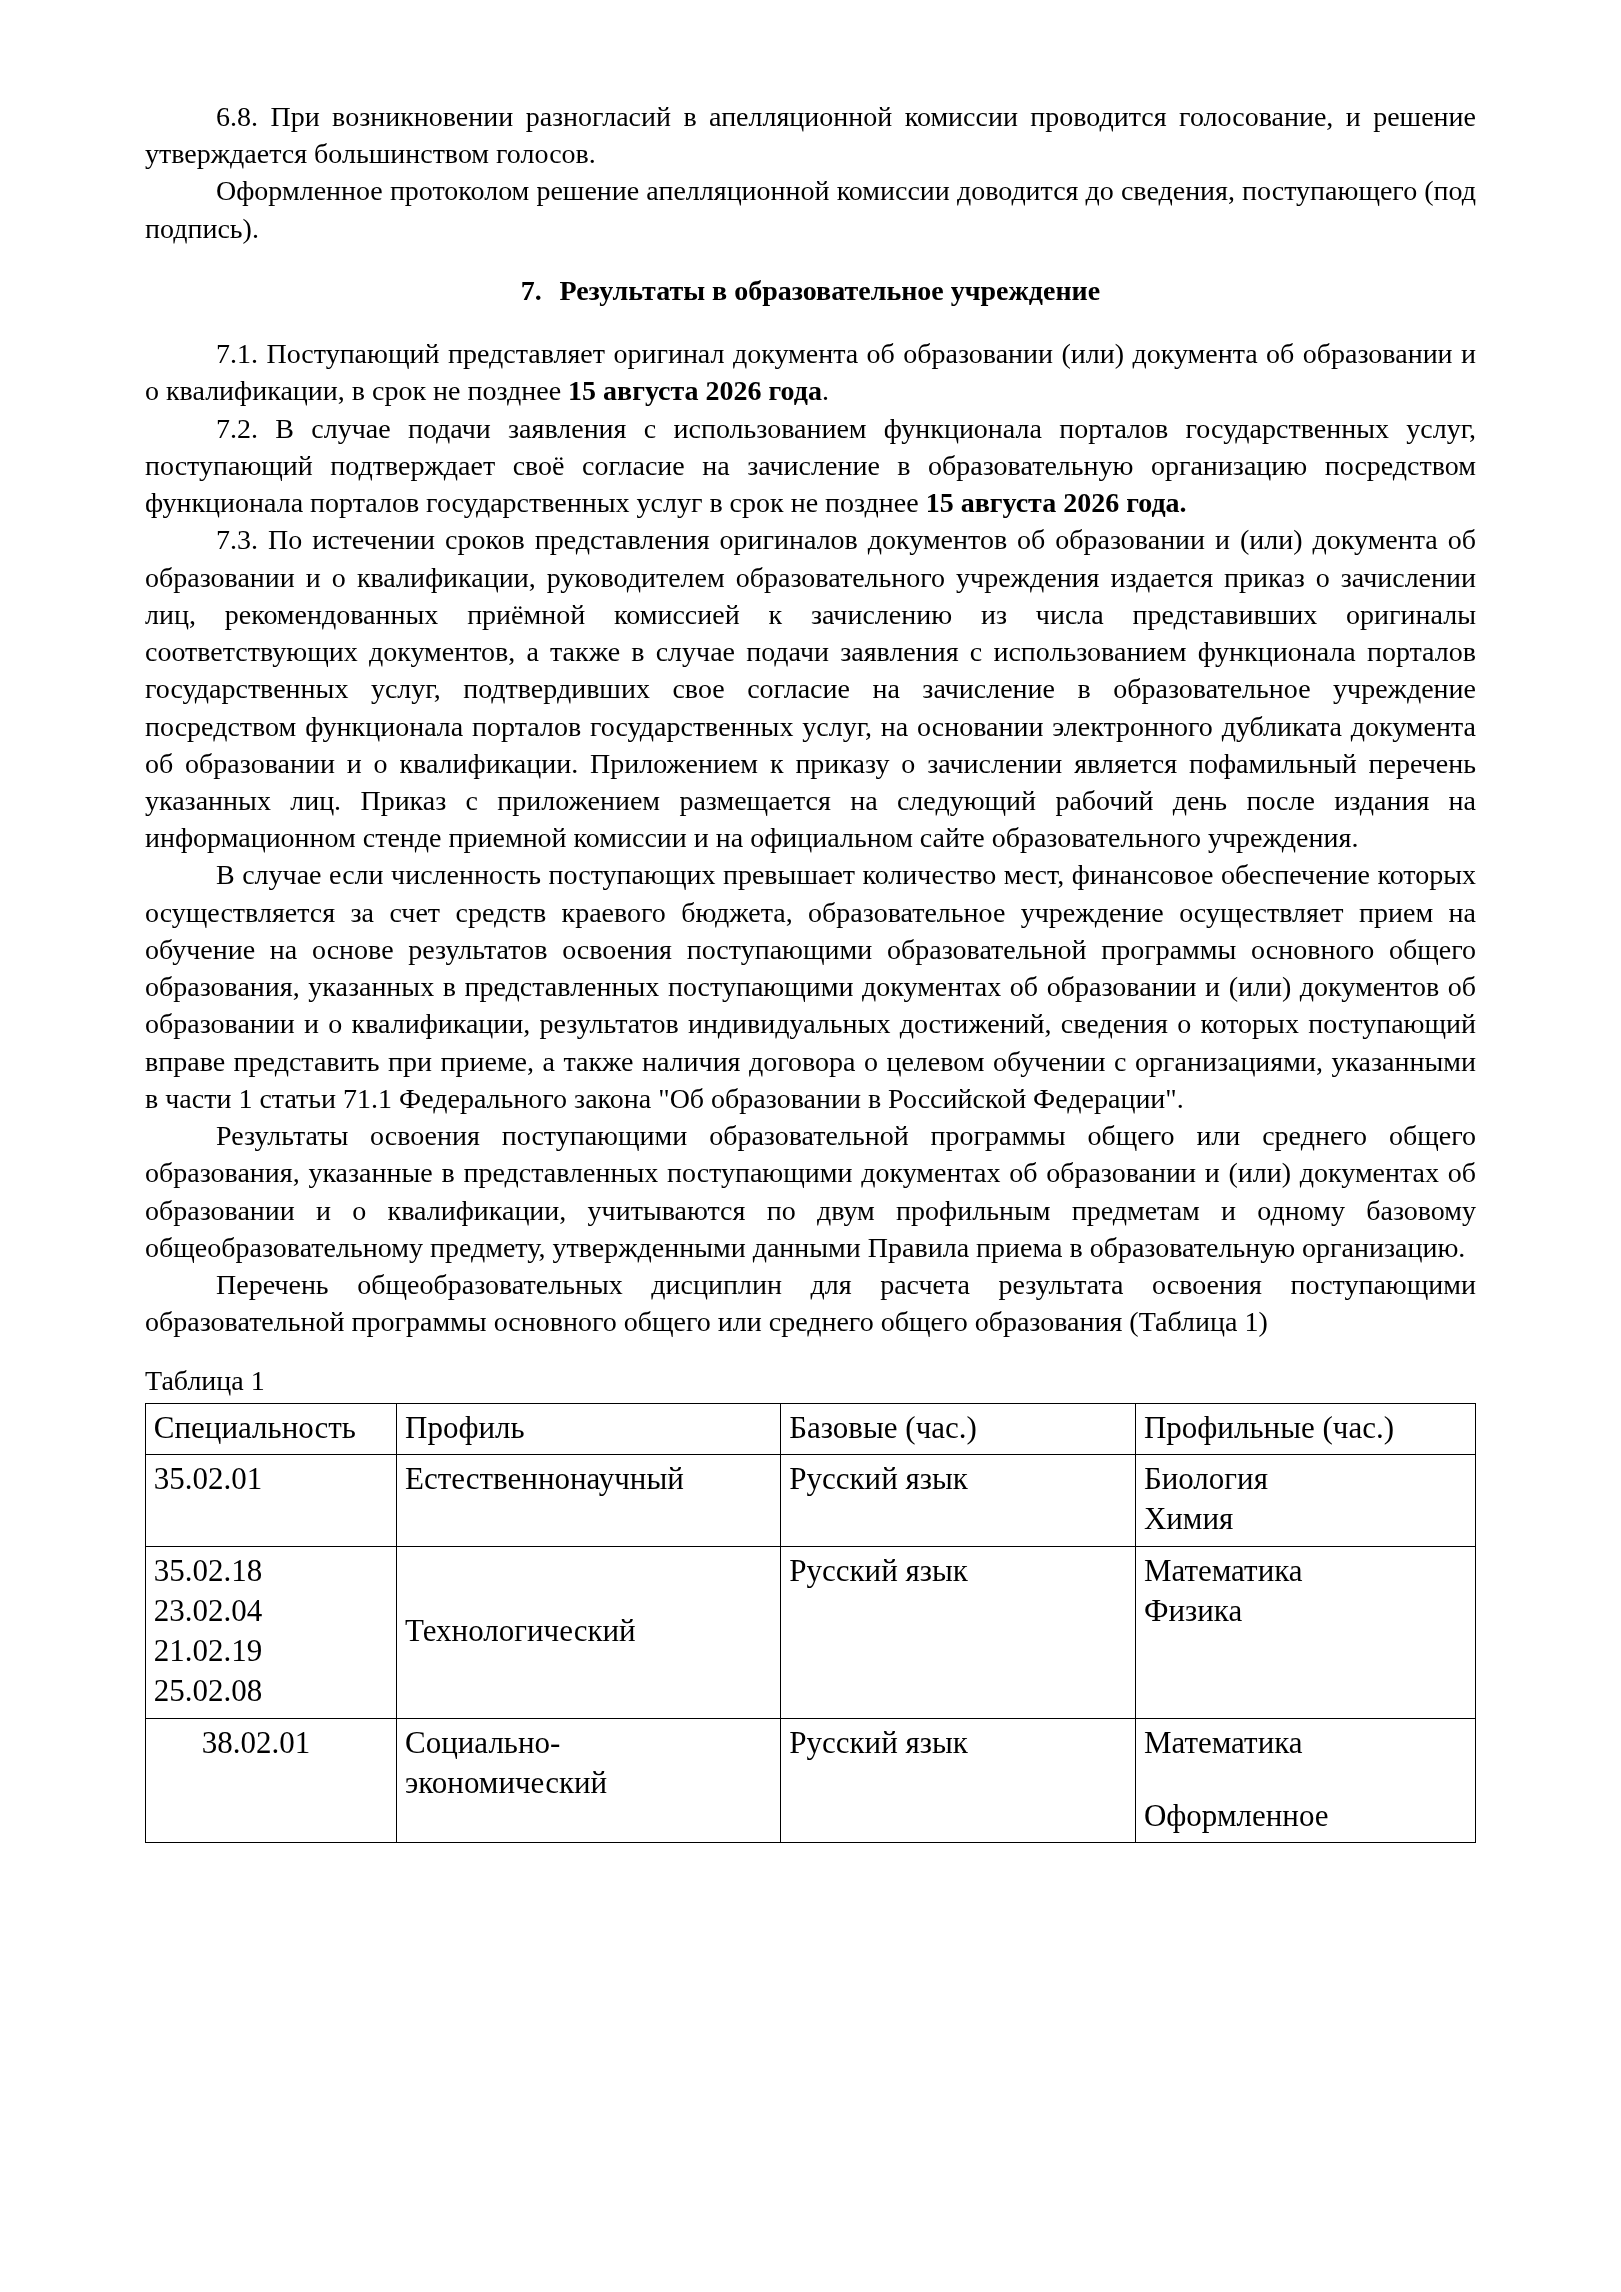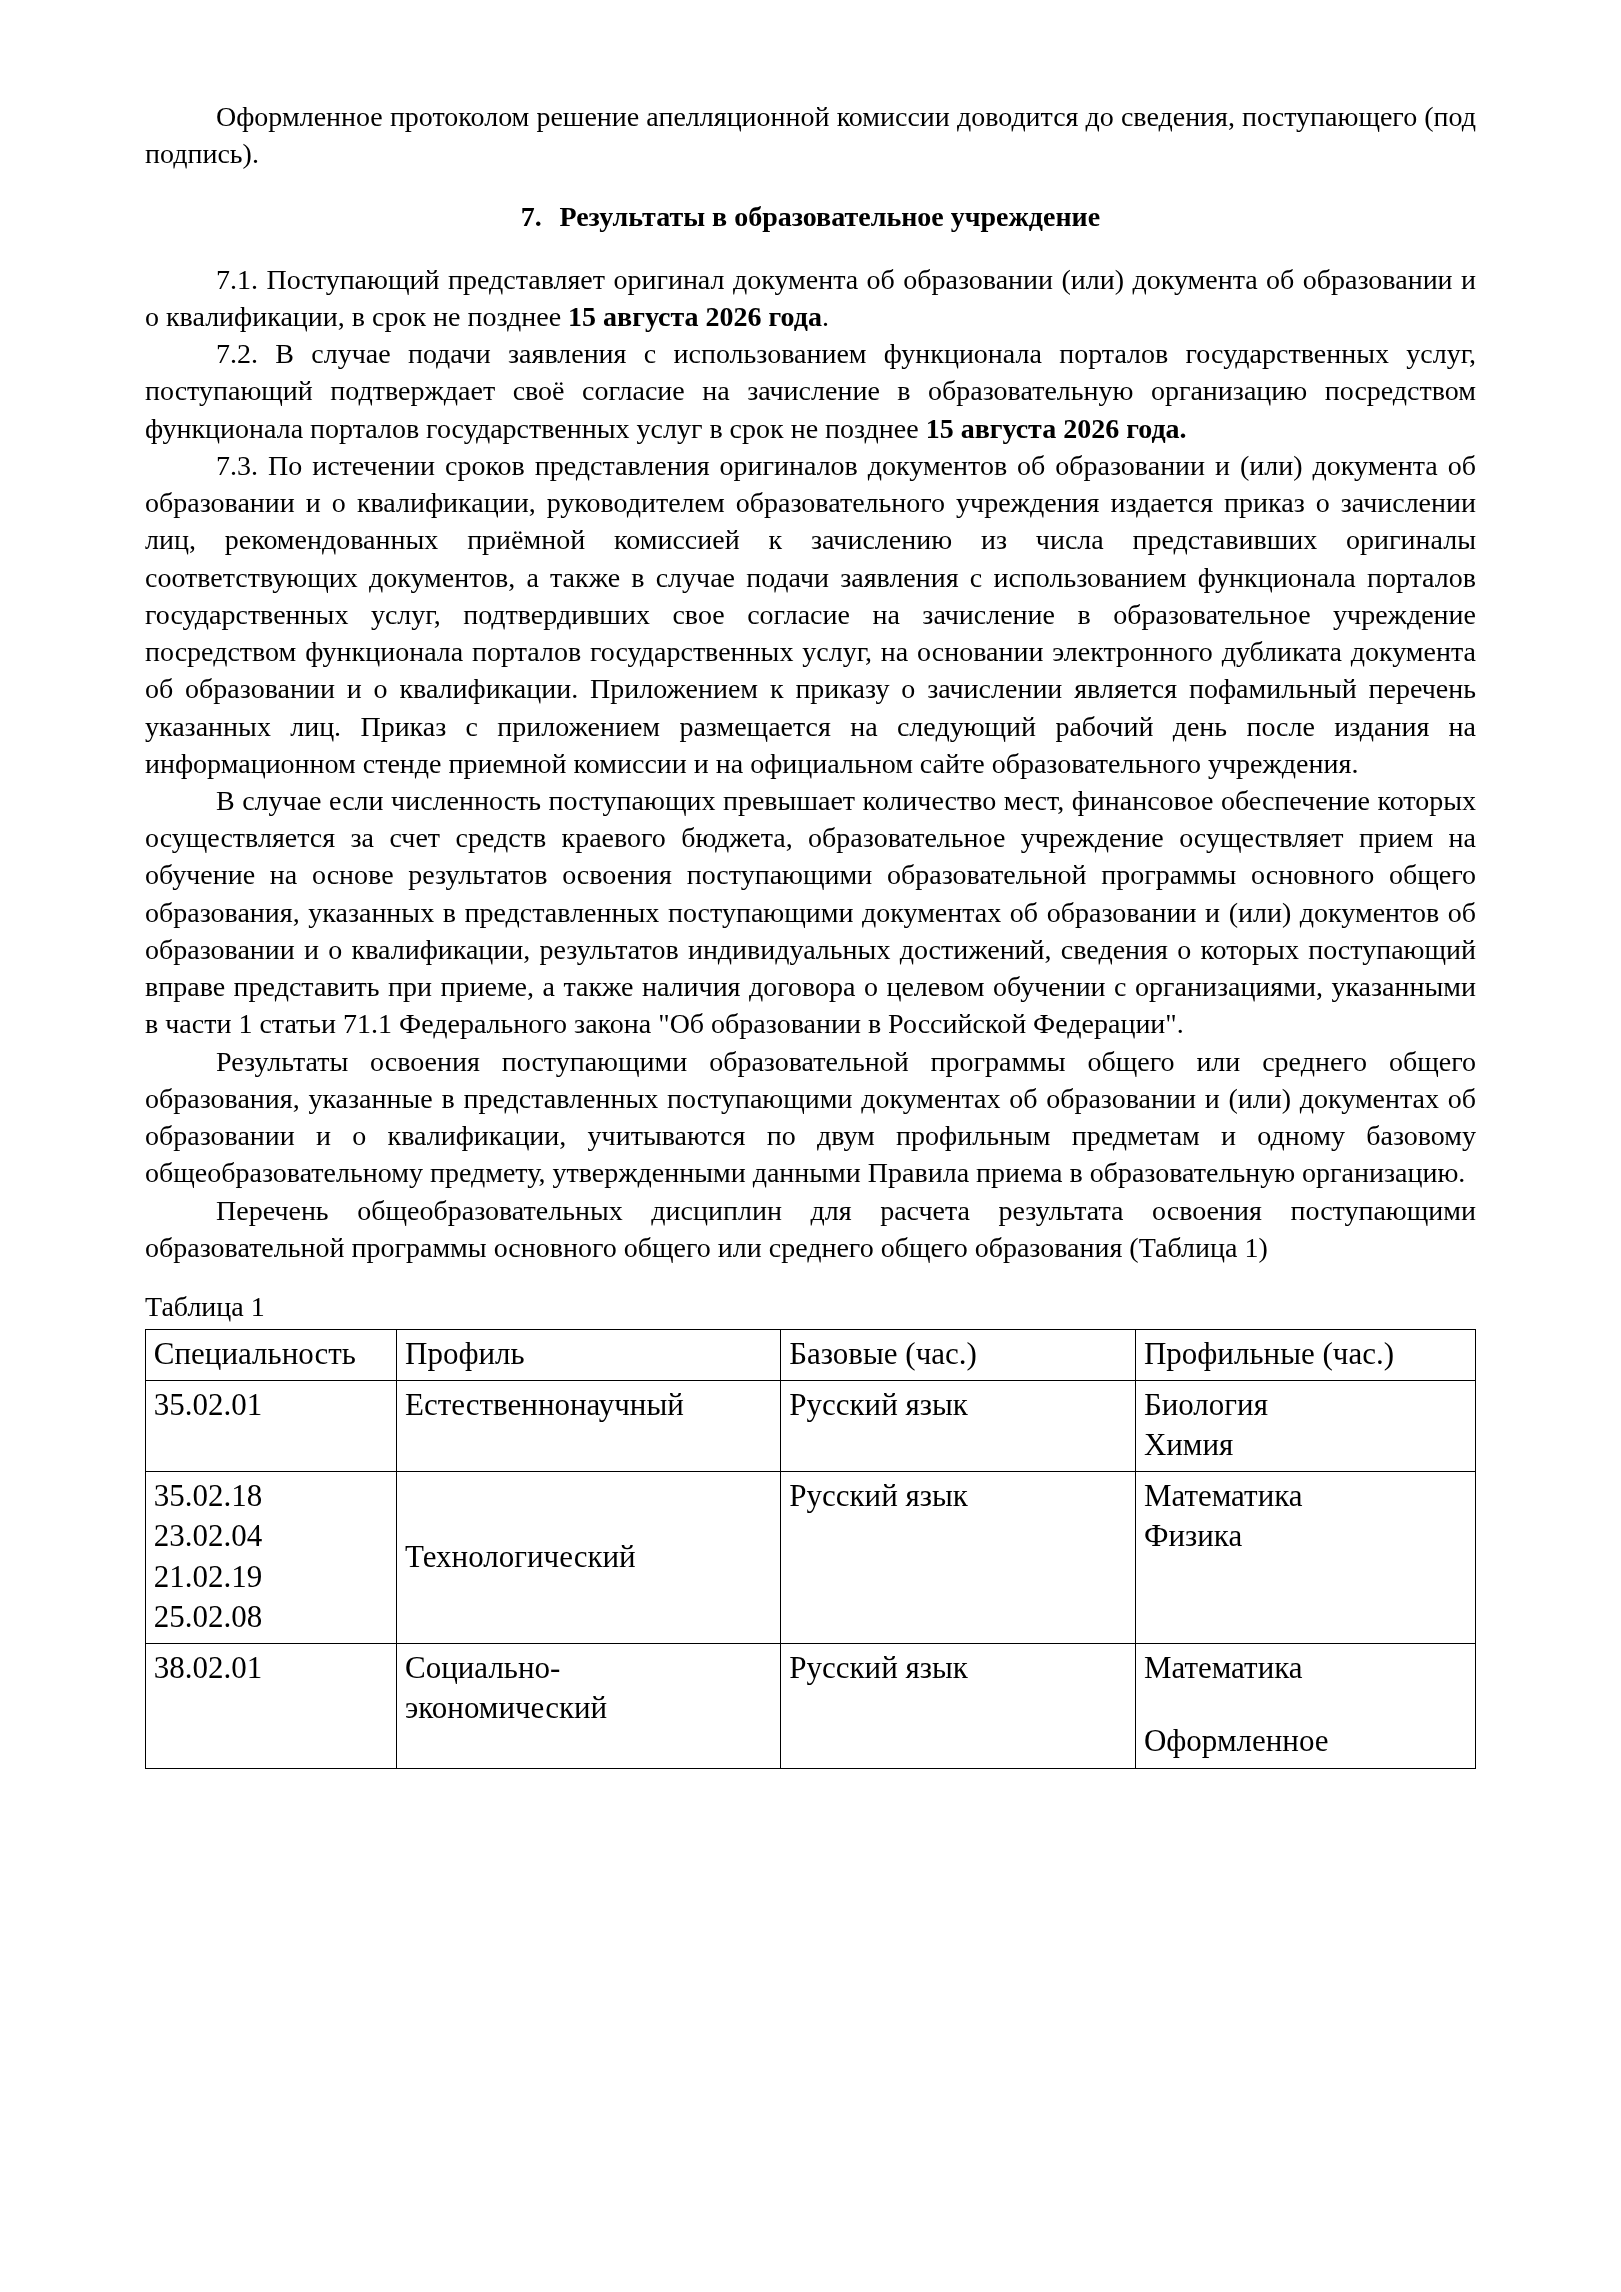--- a/index.html
+++ b/index.html
@@ -69,20 +69,21 @@
   .col2 { width: 26%; }
   .col3 { width: 24%; }
   .col4 { width: 23%; }
 </style>
 </head>
 <body>
 
 <div class="page">
   <div class="doc-body">
 
+    <p>6.8. При возникновении разногласий в апелляционной комиссии проводится голосование, и решение утверждается большинством голосов.</p>
     <p>Оформленное протоколом решение апелляционной комиссии доводится до сведения, поступающего (под подпись).</p>
 
     <p class="section-heading">
       <span class="num">7.</span><span>Результаты в образовательное учреждение</span>
     </p>
 
     <p><span>7.1. Поступающий представляет оригинал документа об образовании (или) документа об образовании и о квалификации, в срок не позднее </span><b>15 августа 2026 года</b><span>.</span></p>
 
     <p><span>7.2. В случае подачи заявления с использованием функционала порталов государственных услуг, поступающий подтверждает своё согласие на зачисление в образовательную организацию посредством функционала порталов государственных услуг в срок не позднее </span><b>15 августа 2026 года.</b><span></span></p>
 
@@ -122,21 +123,21 @@
 25.02.08</span></td>
           <td class="mid">Технологический</td>
           <td>Русский язык</td>
           <td>
             <div>Математика</div>
             <div>Физика</div>
           </td>
         </tr>
 
         <tr>
-          <td><span class="nl" style="white-space: pre-line;">38.02.01</span></td>
+          <td><span class="nl" style="white-space: pre-line; margin-left: 48px;">38.02.01</span></td>
           <td><span class="nl" style="white-space: pre-line; margin-top: 40px;">Социально-
 экономический</span></td>
           <td>Русский язык</td>
           <td>
             <div>Математика</div>
             <div class="spacer-line"></div>
             <div>Оформленное</div>
           </td>
         </tr>
       </tbody>

